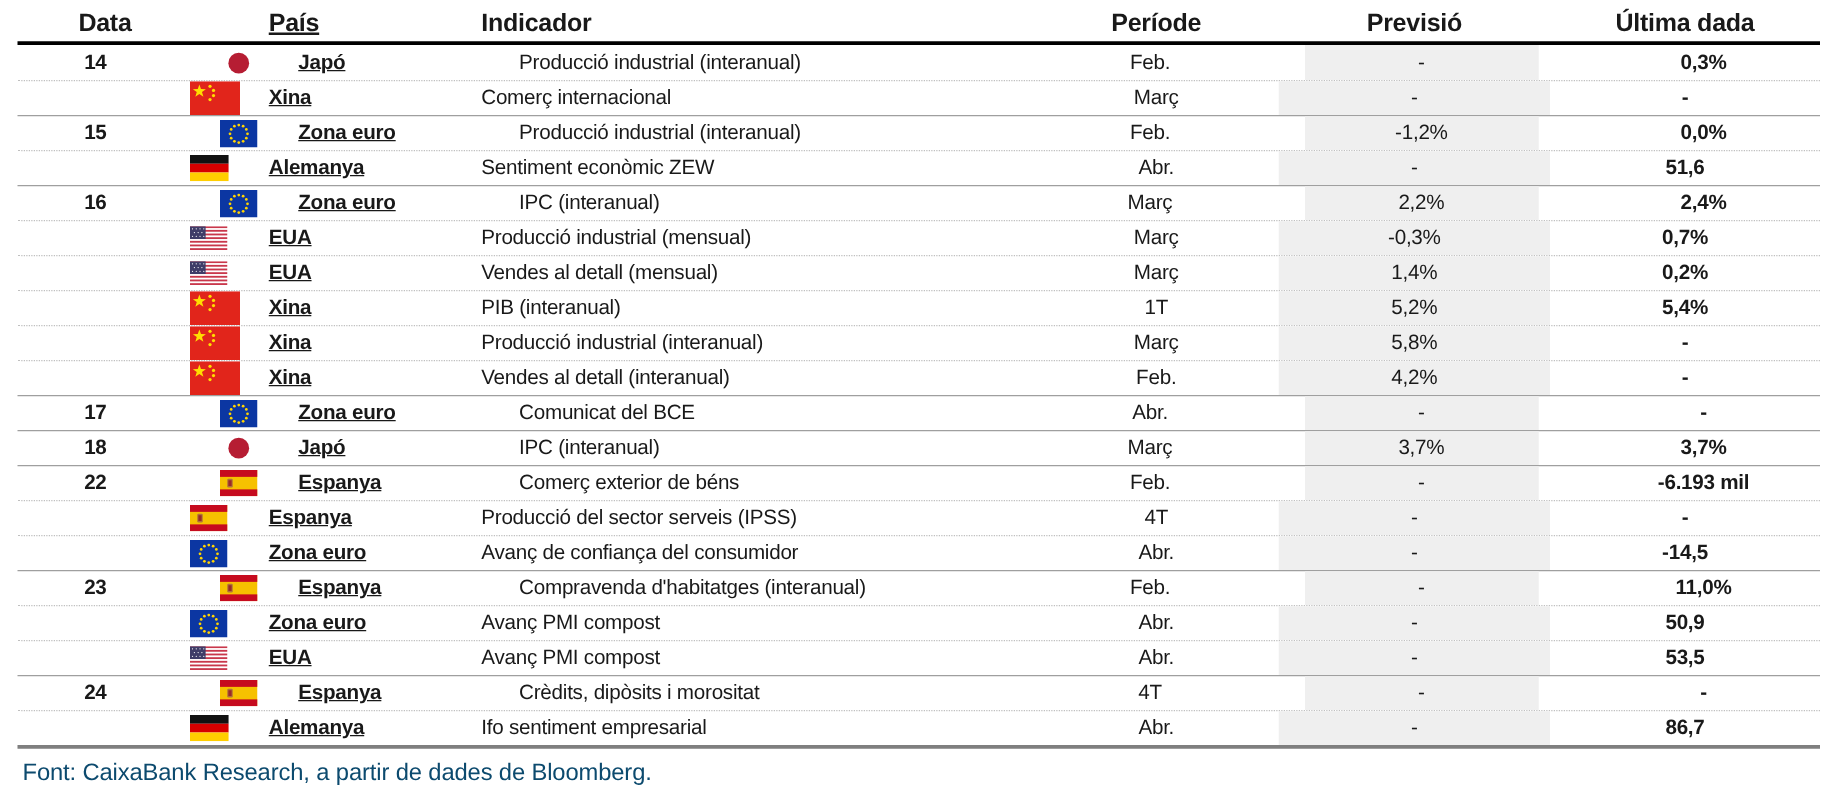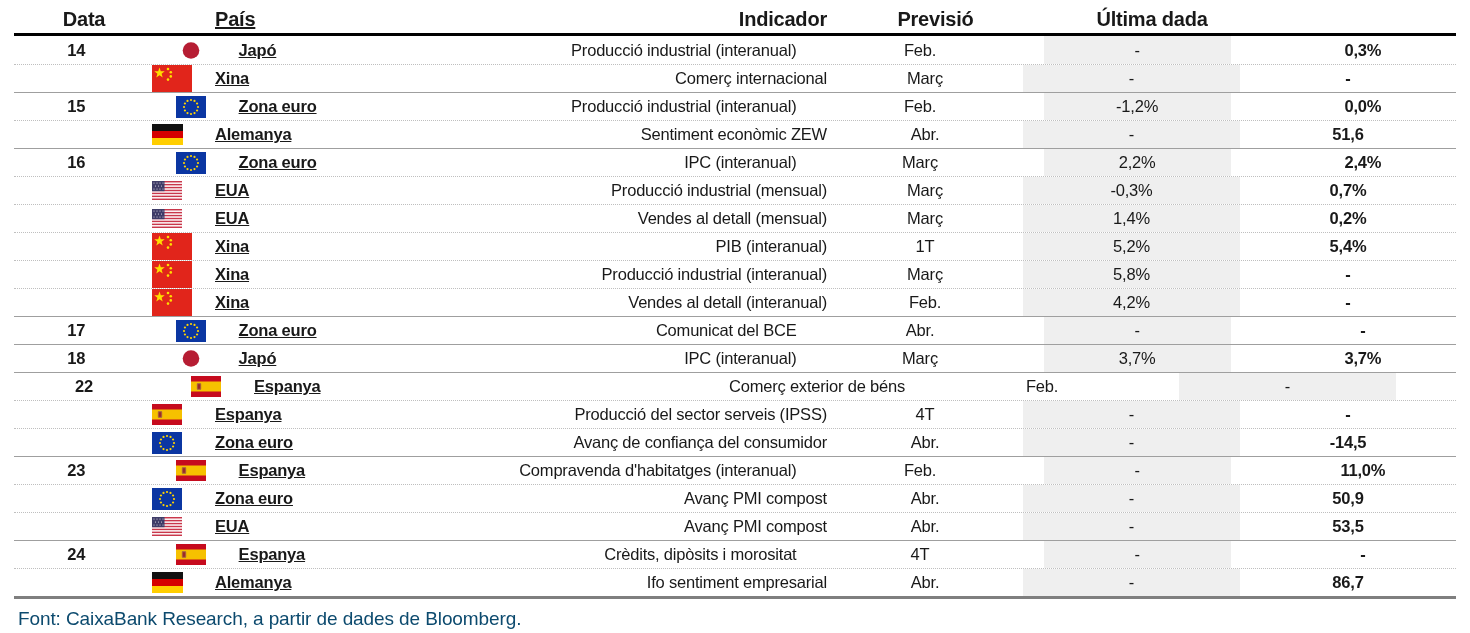--- a/index.html
+++ b/index.html
@@ -23,41 +23,42 @@
     border-top:1px dotted #bfbfbf;
   }
   .row.group-start{border-top:1px solid #9f9f9f;gap:39px;}
   .tbody .row:first-child{border-top:none;}
   .tbody{border-bottom:3px solid #7f7f7f;}
   
   .c-date{width:126px;box-sizing:border-box;padding-left:14px;text-align:center;font-weight:bold;}
   .c-country{width:235px;display:flex;align-items:center;text-decoration:underline;}
   .flagwrap{width:75px;box-sizing:border-box;padding-left:12px;display:flex;align-items:center;}
   .country-label{font-weight:bold;}
-  .c-indicator{width:452px;box-sizing:border-box;padding-left:10px;text-align:right;}
+  .c-indicator{width:452px;box-sizing:border-box;padding-left:10px;text-align:left;}
   .c-period{width:196px;text-align:center;}
   .c-forecast{width:217px;text-align:left;align-self:stretch;display:flex;align-items:center;justify-content:center;}
   .tbody .c-forecast{background:#efefef;}
   .c-last{width:216px;text-align:center;font-weight:bold;}
   .flag svg{display:block;}
   
   .source{
     margin-left:18px;margin-top:9px;
     font-size:19px;color:#0c4a6e;letter-spacing:-0.1px;
   }
 </style>
 </head>
 <body>
 
 <div class="page">
   <div class="table">
     <div class="thead">
       <div class="c-date">Data</div>
       <div class="c-country" style="padding-left:75px;box-sizing:border-box;">País</div>
       <div class="c-indicator">Indicador</div>
+      <div class="c-period">Període</div>
       <div class="c-forecast">Previsió</div>
       <div class="c-last">Última dada</div>
     </div>
     <div class="tbody">
   <div class="row group-start">
     <div class="cell c-date">14</div>
     <div class="cell c-country">
       <span class="flagwrap">
         <span class="flag">
                 <svg width="30" height="21" viewBox="0 0 30 21">
@@ -395,20 +396,21 @@
                   <rect x="5.8" y="7" width="4.4" height="7" rx="1" fill="#b0713a"></rect>
                   <rect x="6.7" y="8.2" width="2.6" height="4.6" fill="#9a2a2a"></rect>
                 </svg>
               </span>
       </span>
       <span class="country-label">Espanya</span>
     </div>
     <div class="cell c-indicator">Comerç exterior de béns</div>
     <div class="cell c-period">Feb.</div>
     <div class="cell c-forecast">-</div>
+    <div class="cell c-last">-6.193 mil</div>
   </div>
 
   <div class="row">
     <div class="cell c-date"></div>
     <div class="cell c-country">
       <span class="flagwrap">
         <span class="flag">
                 <svg width="30" height="21" viewBox="0 0 30 21">
                   <rect width="30" height="21" fill="#f6c100"></rect>
                   <rect width="30" height="5.5" fill="#c60b1e"></rect>

